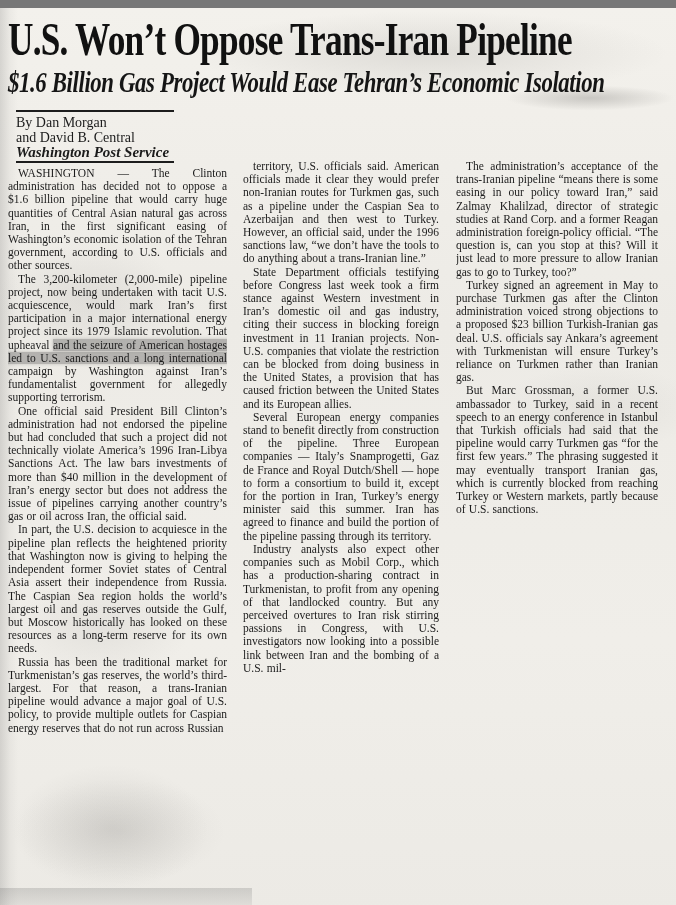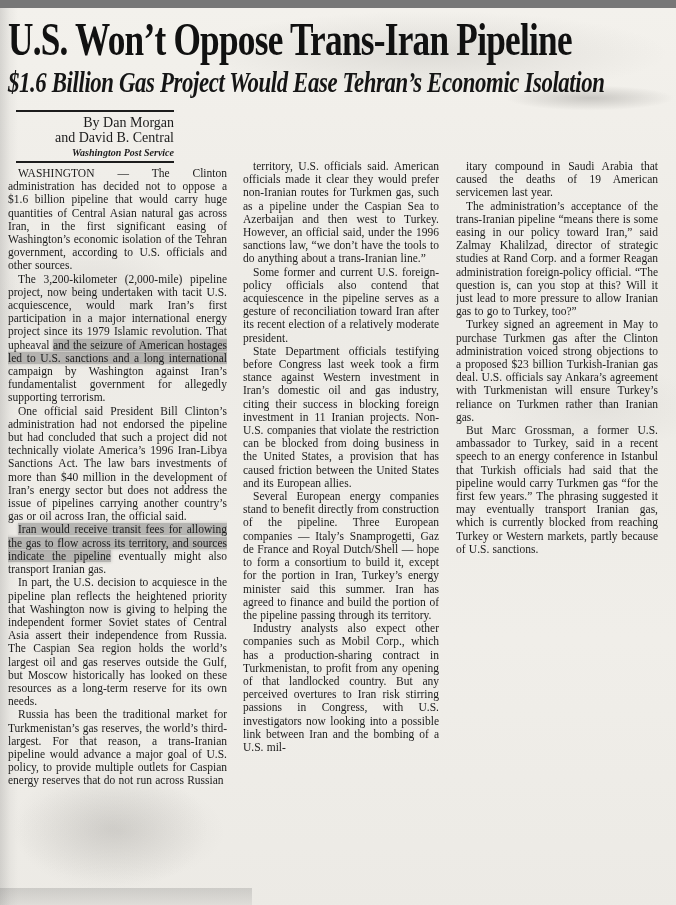--- a/index.html
+++ b/index.html
@@ -38,24 +38,24 @@
     width: 662px; height: 805px;
     display: flex; overflow: hidden;
   }
   .col { overflow: hidden; }
   .col-1 { width: 219px; margin-right: 16px; }
   .col-2 { width: 196px; margin-right: 17px; padding-top: 52px; }
   .col-3 { width: 202px; padding-top: 52px; }
   .byline {
     width: 158px; margin: 2px 0 4px 8px;
     border-top: 2px solid #1d1d1d; border-bottom: 2px solid #1d1d1d;
-    text-align: right; padding: 3px 0 2px 0;
+    text-align: left; padding: 3px 0 2px 0;
   }
   .byline .name { font-size: 14px; line-height: 15px; }
-  .byline .credit { font-size: 10px; font-weight: bold; font-style: italic; line-height: 13px; padding-top: 1px; }
+  .byline .credit { font-size: 15px; font-weight: bold; font-style: italic; line-height: 13px; padding-top: 1px; }
   .para {
     margin: 0; font-size: 11.5px; line-height: 13.2px;
     text-align: justify; text-indent: 10px;
     word-spacing: .4px;
   }
   .hl {
     background: rgba(88,88,88,.38);
     box-shadow: 0 0 3px rgba(88,88,88,.30);
   }
   .shade-bottom {
@@ -83,39 +83,36 @@
     <div class="col col-1">
       <div class="byline">
         <div class="name">By Dan Morgan</div>
         <div class="name">and David B. Central</div>
         <div class="credit">Washington Post Service</div>
       </div>
       <div>
           <p class="para"><span>WASHINGTON — The Clinton administration has decided not to oppose a $1.6 billion pipeline that would carry huge quantities of Central Asian natural gas across Iran, in the first significant easing of Washington’s economic isolation of the Tehran government, according to U.S. officials and other sources.</span></p>
           <p class="para"><span>The 3,200-kilometer (2,000-mile) pipeline project, now being undertaken with tacit U.S. acquiescence, would mark Iran’s first participation in a major international energy project since its 1979 Islamic revolution. That upheaval </span><span class="hl">and the seizure of American hostages led to U.S. sanctions and a long international</span><span> campaign by Washington against Iran’s fundamentalist government for allegedly supporting terrorism.</span></p>
           <p class="para"><span>One official said President Bill Clinton’s administration had not endorsed the pipeline but had concluded that such a project did not technically violate America’s 1996 Iran-Libya Sanctions Act. The law bars investments of more than $40 million in the development of Iran’s energy sector but does not address the issue of pipelines carrying another country’s gas or oil across Iran, the official said.</span></p>
-          <p class="para"><span class="hl">Iran would receive transit fees for allowing the gas to flow across its territory, and sources indicate the pipeline</span><span> eventually might also transport Iranian gas.</span></p>
           <p class="para"><span>In part, the U.S. decision to acquiesce in the pipeline plan reflects the heightened priority that Washington now is giving to helping the independent former Soviet states of Central Asia assert their independence from Russia. The Caspian Sea region holds the world’s largest oil and gas reserves outside the Gulf, but Moscow historically has looked on these resources as a long-term reserve for its own needs.</span></p>
           <p class="para"><span>Russia has been the traditional market for Turkmenistan’s gas reserves, the world’s third-largest. For that reason, a trans-Iranian pipeline would advance a major goal of U.S. policy, to provide multiple outlets for Caspian energy reserves that do not run across Russian</span></p>
         </div>
     </div>
 
     <div class="col col-2">
       <div>
           <p class="para"><span>territory, U.S. officials said. American officials made it clear they would prefer non-Iranian routes for Turkmen gas, such as a pipeline under the Caspian Sea to Azerbaijan and then west to Turkey. However, an official said, under the 1996 sanctions law, “we don’t have the tools to do anything about a trans-Iranian line.”</span></p>
-          <p class="para"><span>Some former and current U.S. foreign-policy officials also contend that acquiescence in the pipeline serves as a gesture of reconciliation toward Iran after its recent election of a relatively moderate president.</span></p>
           <p class="para"><span>State Department officials testifying before Congress last week took a firm stance against Western investment in Iran’s domestic oil and gas industry, citing their success in blocking foreign investment in 11 Iranian projects. Non-U.S. companies that violate the restriction can be blocked from doing business in the United States, a provision that has caused friction between the United States and its European allies.</span></p>
           <p class="para"><span>Several European energy companies stand to benefit directly from construction of the pipeline. Three European companies — Italy’s Snamprogetti, Gaz de France and Royal Dutch/Shell — hope to form a consortium to build it, except for the portion in Iran, Turkey’s energy minister said this summer. Iran has agreed to finance and build the portion of the pipeline passing through its territory.</span></p>
           <p class="para"><span>Industry analysts also expect other companies such as Mobil Corp., which has a production-sharing contract in Turkmenistan, to profit from any opening of that landlocked country. But any perceived overtures to Iran risk stirring passions in Congress, with U.S. investigators now looking into a possible link between Iran and the bombing of a U.S. mil-</span></p>
         </div>
     </div>
 
     <div class="col col-3">
       <div>
-          <p class="para"><span>itary compound in Saudi Arabia that caused the deaths of 19 American servicemen last year.</span></p>
           <p class="para"><span>The administration’s acceptance of the trans-Iranian pipeline “means there is some easing in our policy toward Iran,” said Zalmay Khalilzad, director of strategic studies at Rand Corp. and a former Reagan administration foreign-policy official. “The question is, can you stop at this? Will it just lead to more pressure to allow Iranian gas to go to Turkey, too?”</span></p>
           <p class="para"><span>Turkey signed an agreement in May to purchase Turkmen gas after the Clinton administration voiced strong objections to a proposed $23 billion Turkish-Iranian gas deal. U.S. officials say Ankara’s agreement with Turkmenistan will ensure Turkey’s reliance on Turkmen rather than Iranian gas.</span></p>
           <p class="para"><span>But Marc Grossman, a former U.S. ambassador to Turkey, said in a recent speech to an energy conference in Istanbul that Turkish officials had said that the pipeline would carry Turkmen gas “for the first few years.” The phrasing suggested it may eventually transport Iranian gas, which is currently blocked from reaching Turkey or Western markets, partly because of U.S. sanctions.</span></p>
         </div>
     </div>
 
   </div>
 
   <div class="shade-lower-col"></div>
   <div class="shade-bottom"></div>

